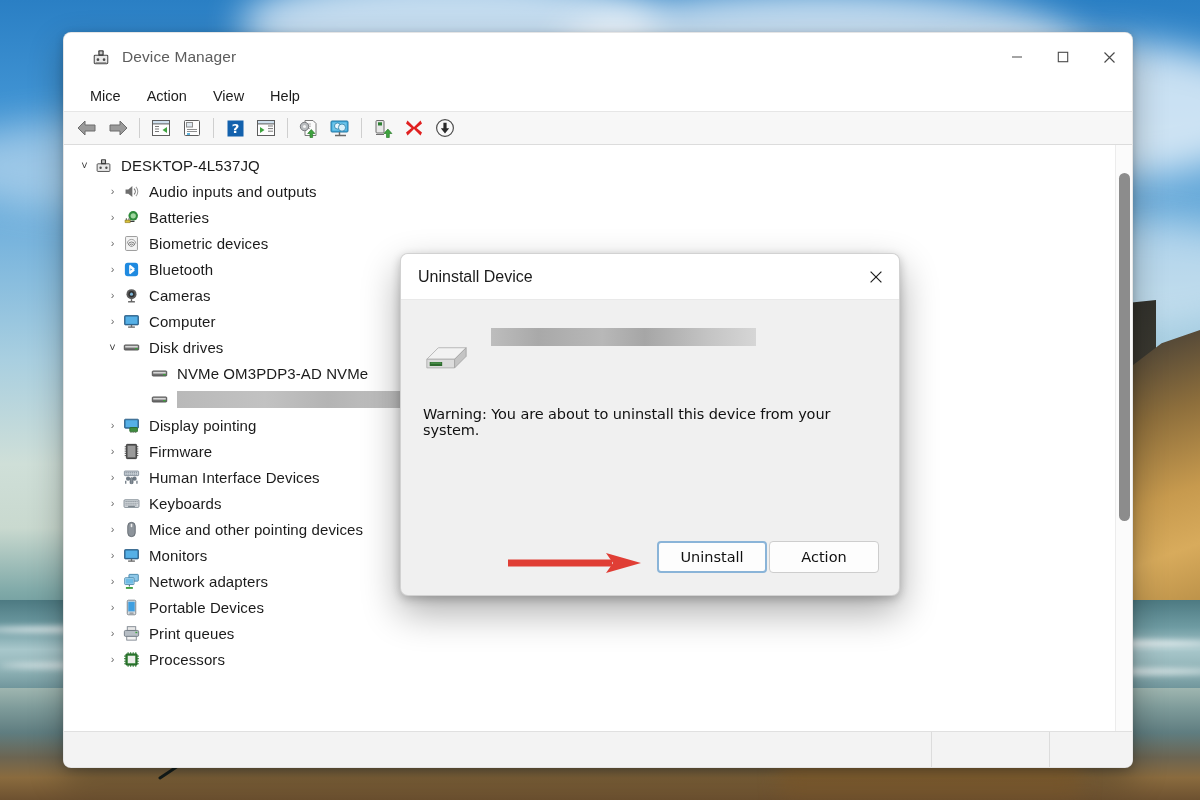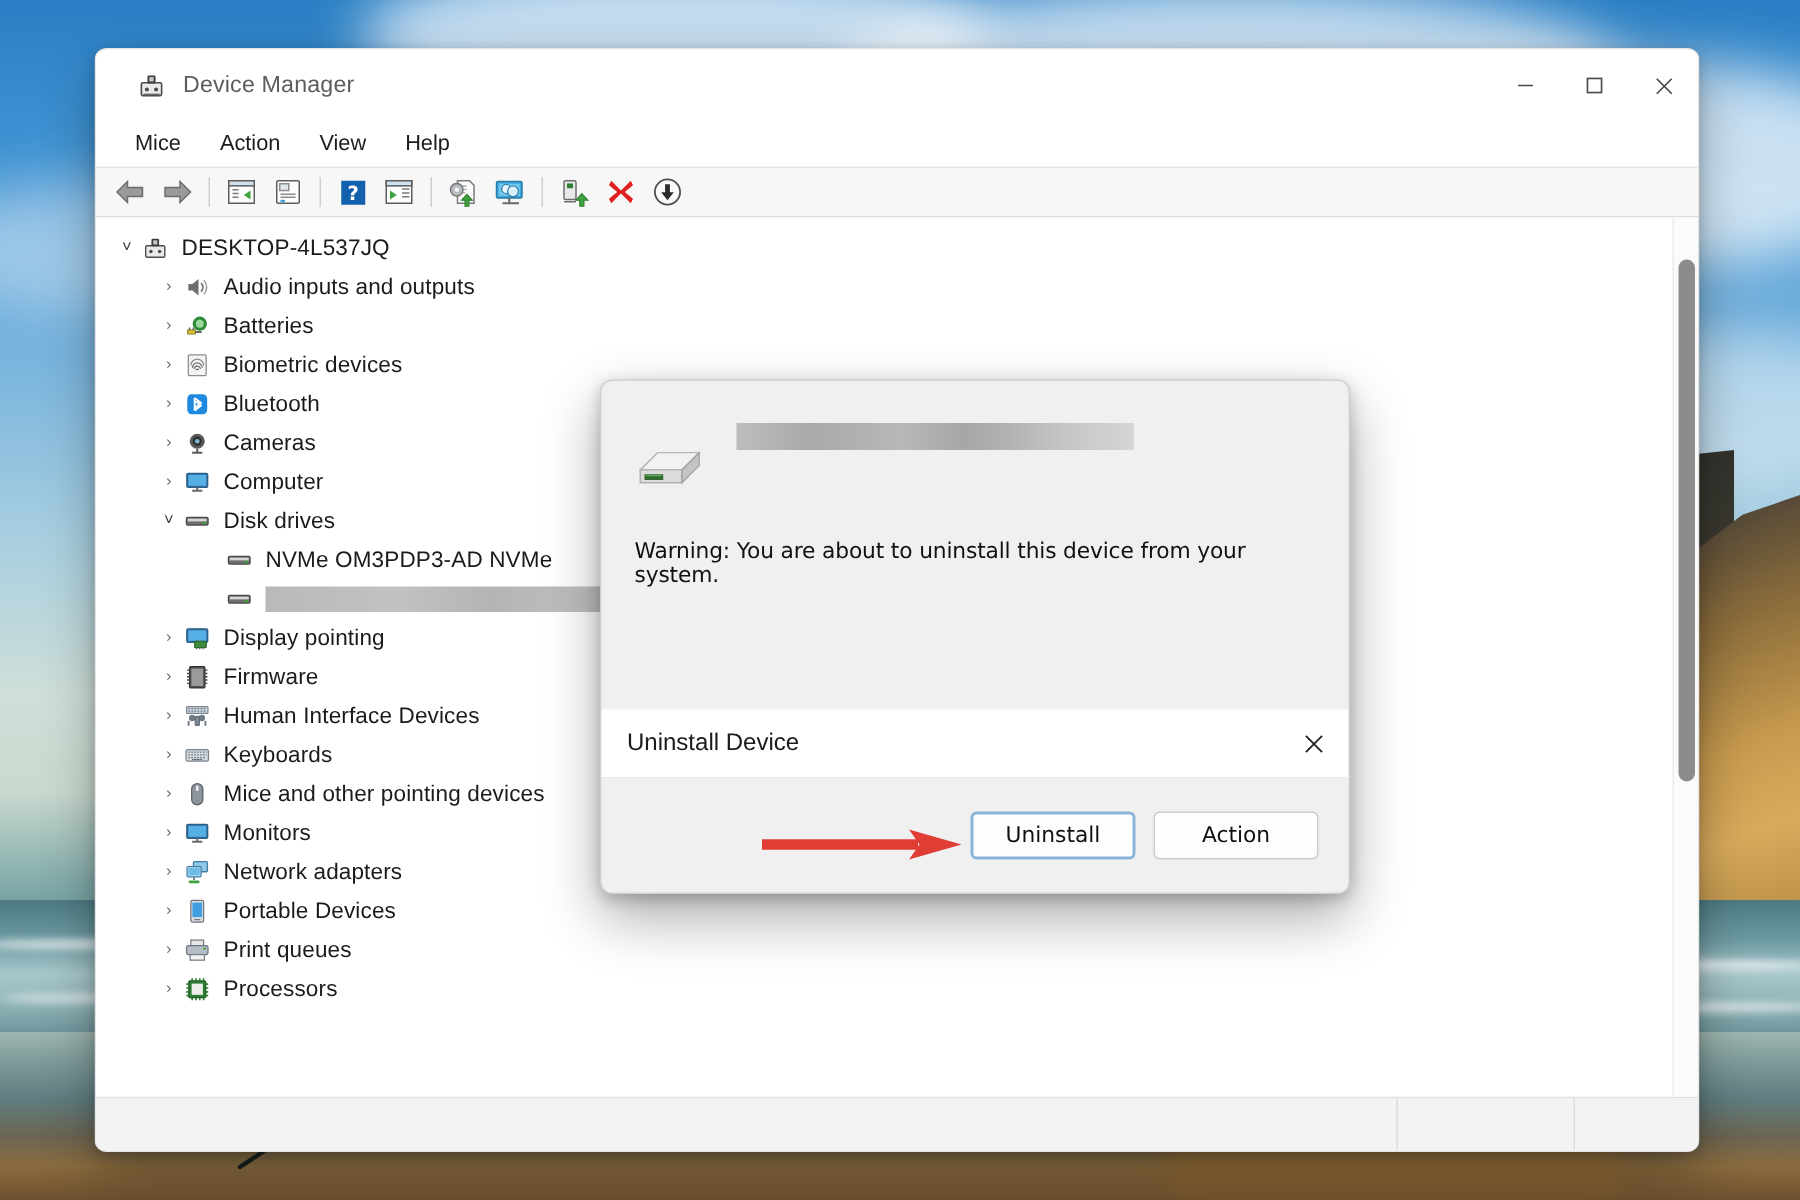--- a/index.html
+++ b/index.html
@@ -171,21 +171,21 @@
     margin-top: 10px; margin-left: 22px; width: 265px; height: 18px;
     background: linear-gradient(90deg,#bdbdbd 0%,#a9a9a9 18%,#b8b8b8 42%,
                 #a6a6a6 58%, #c4c4c4 82%, #d6d6d6 100%);
   }
   #dlg-warning {
     margin-top: 18px; font-size: 14.5px; color: #111111;
     font-family: "DejaVu Sans", sans-serif; letter-spacing: -.1px;
   }
   #dlg-footer {
     flex: 0 0 76px; display: flex; align-items: center; justify-content: flex-end;
-    padding-right: 20px; gap: 12px;
+    padding-right: 20px; gap: 2px;
   }
   .dlg-btn {
     height: 32px; min-width: 110px; font-size: 14.5px;
     font-family: "DejaVu Sans", sans-serif; color: #101010;
     background: #fdfdfd; border: 1px solid #cdcdcd; border-radius: 4px;
     display: flex; align-items: center; justify-content: center; cursor: default;
   }
   .dlg-btn.default { border: 2px solid #8ab4d8; background: #fdfdfd; }
 
   
@@ -628,43 +628,43 @@
     </div>
 
     <div id="statusbar">
       <div class="status-cell" id="status-main"></div>
       <div class="status-cell" id="status-b"></div>
       <div class="status-cell" id="status-c"></div>
     </div>
   </div>
 
   <div id="dialog">
+    <div id="dlg-title">
+      <div id="dlg-title-text">Uninstall Device</div>
+      <div id="dlg-close">
+        <svg width="14" height="14" viewBox="0 0 14 14">
+            <path d="M1.6 1.6 L12.4 12.4 M12.4 1.6 L1.6 12.4" stroke="currentColor" stroke-width="1.2"></path>
+          </svg>
+      </div>
+    </div>
+
     <div id="dlg-body">
       <div id="dev-row">
         <svg id="dev-icon" viewBox="0 0 48 34">
           <path d="M4 18 L16 6 L45 6 L33 18 Z" fill="#f2f2f2" stroke="#b6b6b6" stroke-width="1"></path>
           <path d="M4 18 L33 18 L33 27 L4 27 Z" fill="#dcdcdc" stroke="#b0b0b0" stroke-width="1"></path>
           <path d="M33 18 L45 6 L45 15 L33 27 Z" fill="#c4c4c4" stroke="#a6a6a6" stroke-width="1"></path>
           <path d="M7 21 L20 21 L20 25 L7 25 Z" fill="#2f6b2f"></path>
           <path d="M8 22 L19 22" stroke="#5ca85c" stroke-width="1"></path>
         </svg>
         <div id="dev-name-redacted"></div>
       </div>
       <div id="dlg-warning">Warning: You are about to uninstall this device from your system.</div>
     </div>
 
-    <div id="dlg-title">
-      <div id="dlg-title-text">Uninstall Device</div>
-      <div id="dlg-close">
-        <svg width="14" height="14" viewBox="0 0 14 14">
-            <path d="M1.6 1.6 L12.4 12.4 M12.4 1.6 L1.6 12.4" stroke="currentColor" stroke-width="1.2"></path>
-          </svg>
-      </div>
-    </div>
-
     <div id="dlg-footer">
       <div class="dlg-btn default">Uninstall</div>
       <div class="dlg-btn">Action</div>
     </div>
   </div>
 
   <svg id="arrow" viewBox="0 0 135 22">
     <path d="M0 11 H104" stroke="#e03e35" stroke-width="7"></path>
     <path d="M98 1 L133 11 L98 21 L105 11 Z" fill="#e03e35"></path>
   </svg>

